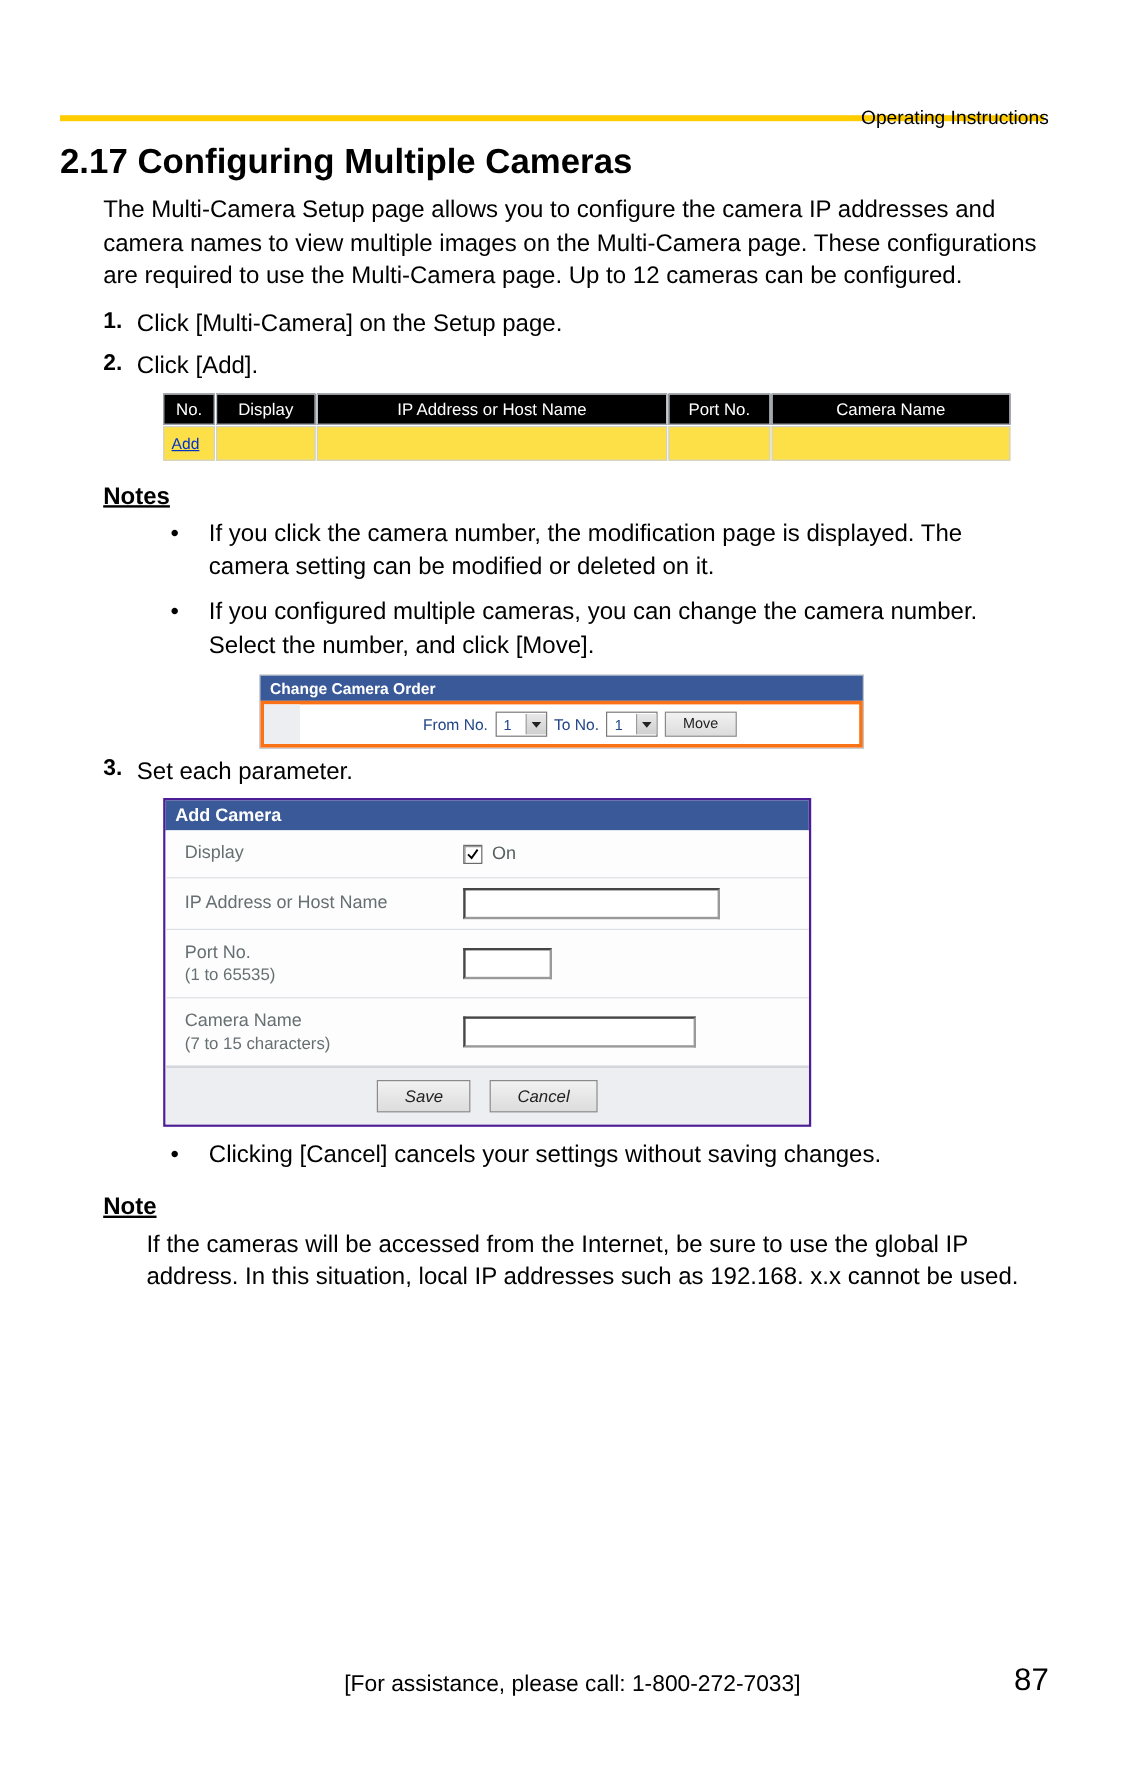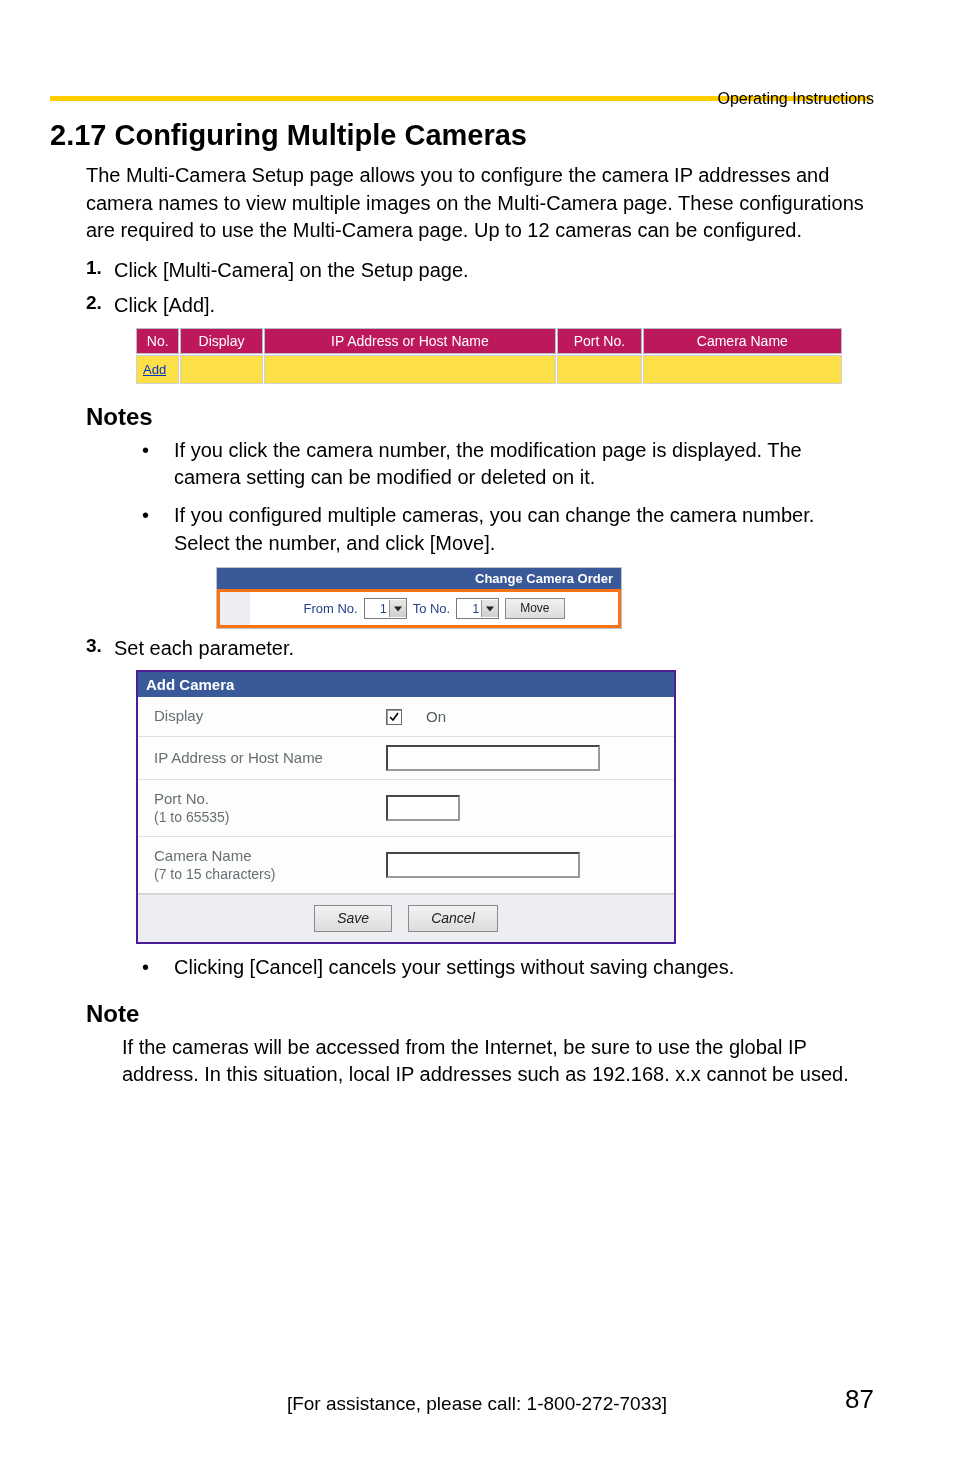--- a/index.html
+++ b/index.html
@@ -67,21 +67,21 @@
 
   
   .camera-list {
     width: 708px;
     margin: 6px 0 12px 85px;
     border-collapse: separate;
     border-spacing: 1px;
     background: #ffffff;
   }
   .camera-list th {
-    background: #be185d;
+    background: #000000;
     color: #ffffff;
     font-weight: normal;
     font-size: 14px;
     padding: 4px 6px;
     text-align: center;
     border: 1px solid #b8bec6;
   }
   .camera-list td {
     background: #fde047;
     border: 1px solid #cfd1d5;
@@ -93,22 +93,23 @@
     color: #0033cc;
     text-decoration: underline;
   }
   .camera-list .col-no    { width: 40px; }
   .camera-list .col-disp  { width: 76px; }
   .camera-list .col-ip    { width: 270px; }
   .camera-list .col-port  { width: 78px; }
   .camera-list .col-name  { width: 184px; }
 
   h2.notes, h2.note {
-    font-size: 24px;
+    font-size: 20px;
     margin: 18px 0 6px 36px;
+    text-decoration: underline;
   }
   ul.bullets {
     list-style: none;
     padding: 0;
     margin: 0 0 0 92px;
     max-width: 730px;
   }
   ul.bullets > li {
     position: relative;
     font-size: 20px;
@@ -124,25 +125,24 @@
   }
   .note-body {
     margin: 0 0 0 72px;
     font-size: 20px;
     line-height: 1.38;
     max-width: 760px;
   }
 
   
   .order-panel {
-    width: 406px;
+    width: 504px;
     margin: 8px 0 6px 166px;
     border: 1px solid #bfc3c8;
     box-sizing: border-box;
-    text-align: right;
   }
   .order-panel .op-title {
     background: #3a5998;
     color: #ffffff;
     font-size: 13px;
     font-weight: bold;
     padding: 3px 8px;
   }
   .order-panel .op-body {
     background: #f97316;
@@ -235,21 +235,21 @@
   }
   .add-panel .ap-label .sub {
     font-size: 14px;
     display: block;
   }
   .add-panel .ap-control {
     flex: 1;
     padding: 8px 10px;
     display: flex;
     align-items: flex-end;
-    gap: 24px;
+    gap: 8px;
   }
   .sunken-checkbox {
     width: 14px; height: 14px;
     border: 1px solid #6b6b6b;
     background: #fff;
     display: inline-flex;
     align-items: center;
     justify-content: center;
     box-shadow: inset 1px 1px 0 #9a9a9a;
   }

